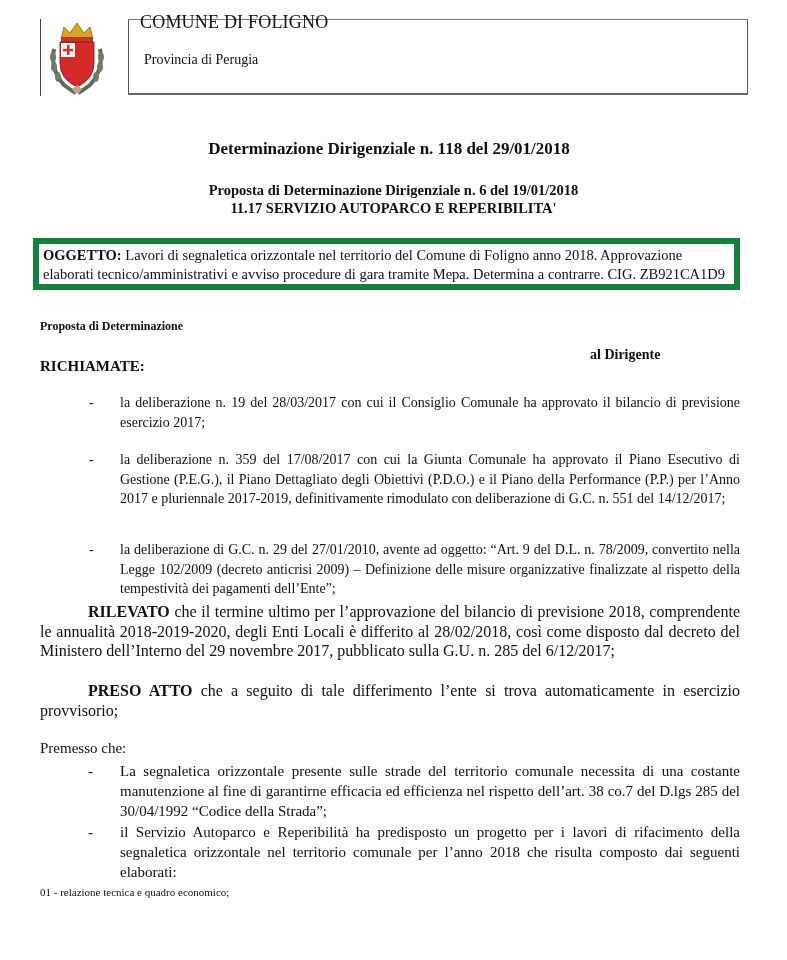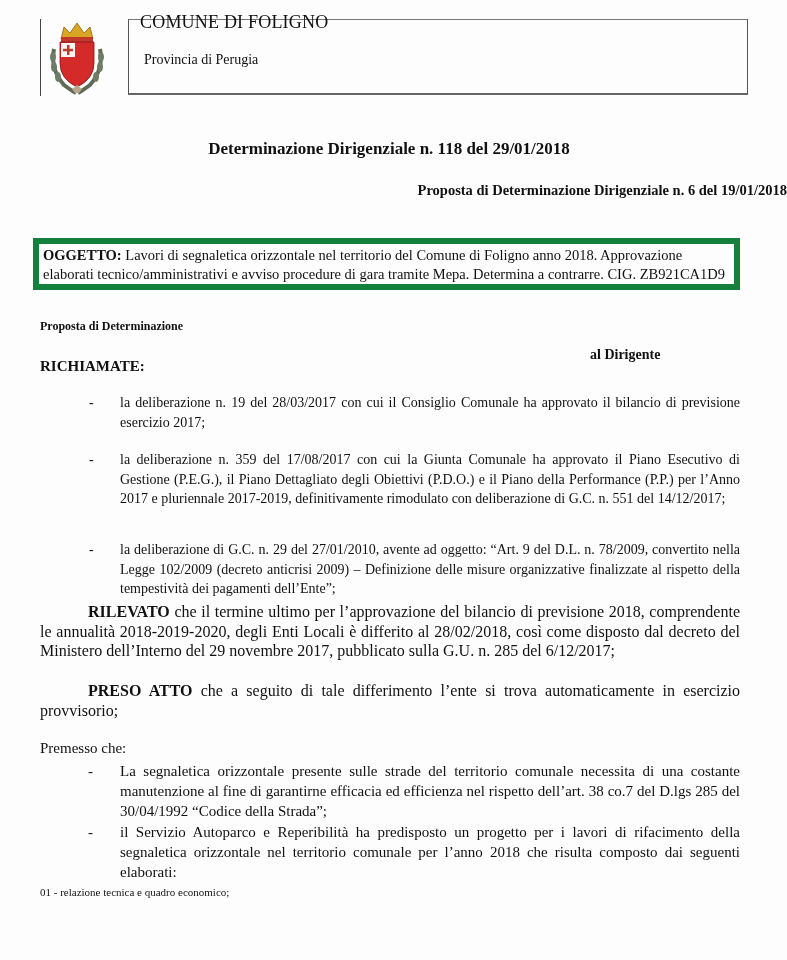--- a/index.html
+++ b/index.html
@@ -17,21 +17,21 @@
   .header-box {
     left: 128px; top: 19px; width: 620px; height: 76px;
     border-left: 1px solid #555; border-top: 1px solid #777;
     border-right: 1px solid #555; border-bottom: 2px solid #666;
     box-sizing: border-box;
   }
   .comune { left: 140px; top: 12px; font-size: 18px; letter-spacing: 0.2px; }
   .provincia { left: 144px; top: 52px; font-size: 14px; }
 
   .det-title { left: 0; width: 686px; top: 139px; text-align: center; font-weight: bold; font-size: 17px; margin-left: 46px; }
-  .prop-title { left: 0; width: 787px; top: 181px; text-align: right; font-weight: bold; font-size: 14.5px; line-height: 18px; }
+  .prop-title { left: 0; width: 787px; top: 181px; text-align: center; font-weight: bold; font-size: 14.5px; line-height: 18px; }
 
   .oggetto-box {
     left: 33px; top: 238px; width: 707px; height: 52px;
     border: 6px solid #15803d; box-sizing: border-box;
     padding: 2px 4px; font-size: 14.5px; line-height: 18.5px;
   }
   .oggetto-box b { font-weight: bold; }
 
   .prop-left { left: 40px; top: 319px; font-weight: bold; font-size: 12px; }
   .prop-right { left: 590px; top: 319px; font-weight: bold; font-size: 14px; margin-top: 28px; }
@@ -85,20 +85,21 @@
     <path d="M26 70 L31 66 L36 70 L33 74 L29 74 Z" fill="#b9a58c"></path>
   </svg>
 </div>
 <div class="abs header-box"></div>
 <div class="abs comune">COMUNE DI FOLIGNO</div>
 <div class="abs provincia">Provincia di Perugia</div>
 
 <div class="abs det-title">Determinazione Dirigenziale n. 118 del 29/01/2018</div>
 <div class="abs prop-title">
   <div>Proposta di Determinazione Dirigenziale n. 6 del 19/01/2018</div>
+  <div>11.17 SERVIZIO AUTOPARCO E REPERIBILITA'</div>
 </div>
 
 <div class="abs oggetto-box"><b>OGGETTO:</b><span> Lavori di segnaletica orizzontale nel territorio del Comune di Foligno anno 2018. Approvazione elaborati tecnico/amministrativi e avviso procedure di gara tramite Mepa. Determina a contrarre.  CIG. ZB921CA1D9</span></div>
 
 <div class="abs prop-left">Proposta di Determinazione</div>
 <div class="abs prop-right">al Dirigente</div>
 
 <div class="abs richiamate">RICHIAMATE:</div>
 
 <div class="abs item it1">

